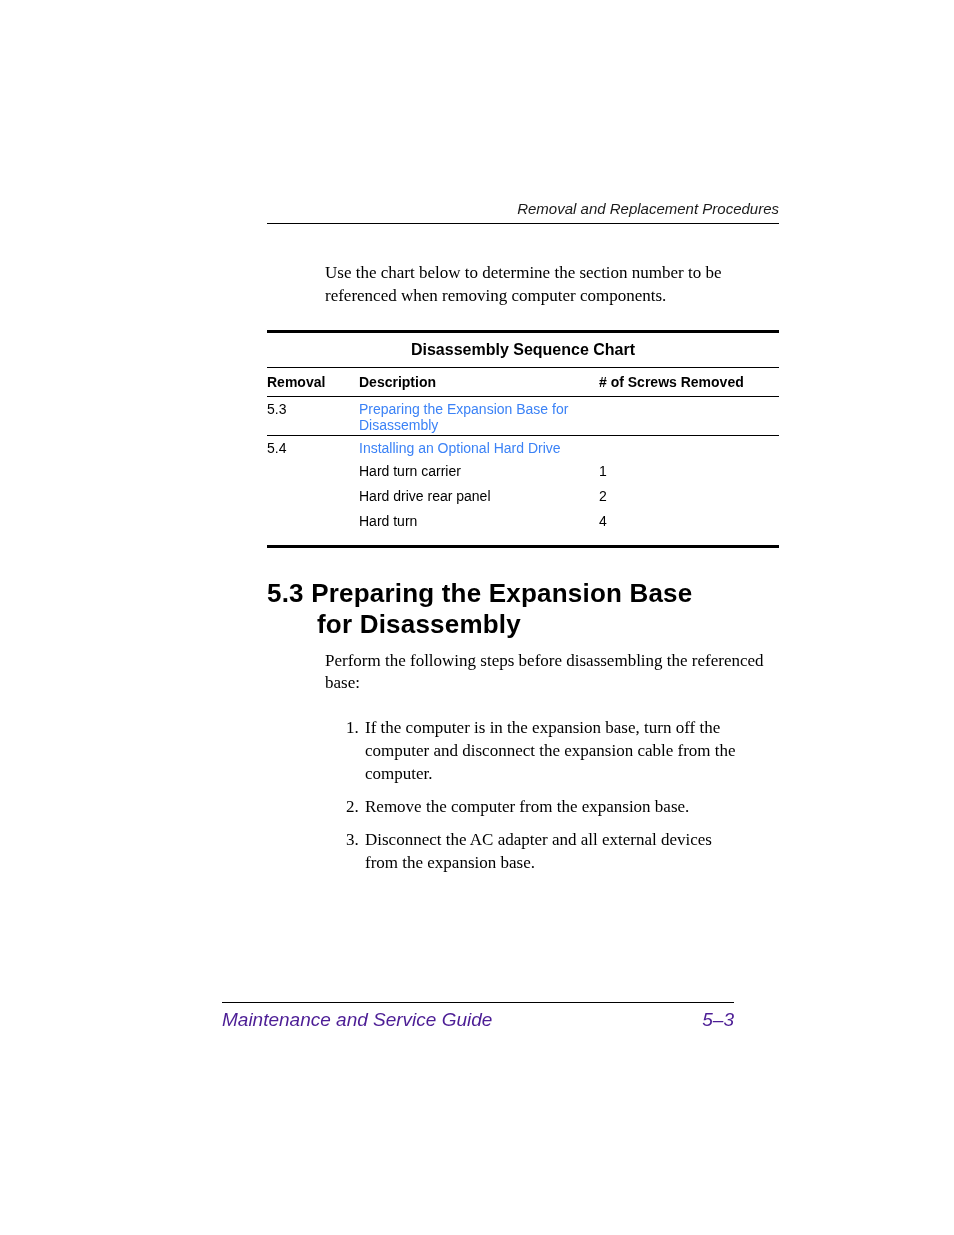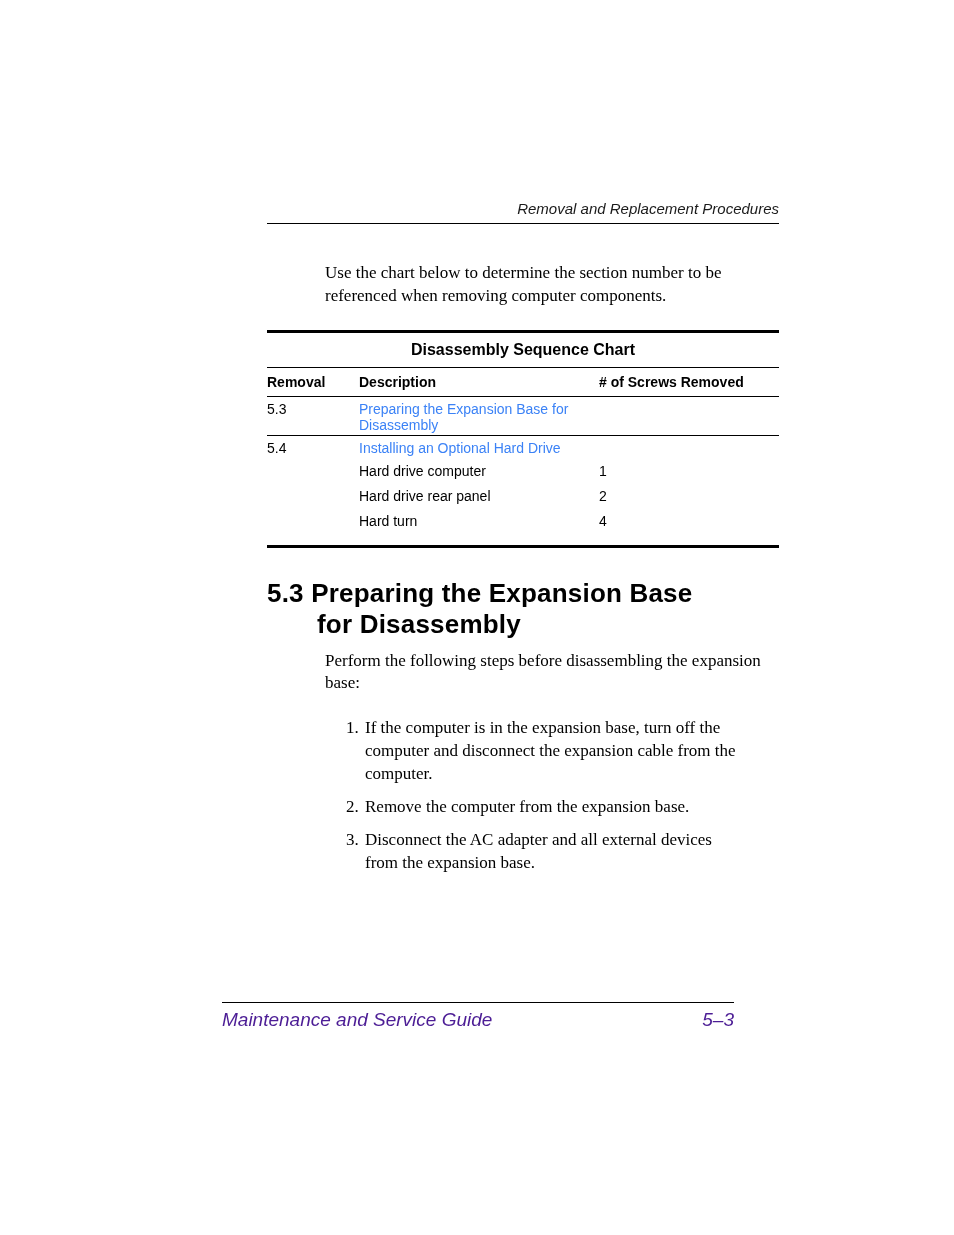--- a/index.html
+++ b/index.html
@@ -174,21 +174,21 @@
       <tbody>
         <tr>
           <td class="sec-col">5.4</td>
           <td class="desc-col">
             <span class="link">Installing an Optional Hard Drive</span>
           </td>
           <td class="screws-col"></td>
         </tr>
         <tr class="subline">
           <td class="sec-col"></td>
-          <td class="desc-col">Hard drive computer</td>
+          <td class="desc-col">Hard turn carrier</td>
           <td class="screws-col">1</td>
         </tr>
         <tr class="subline">
           <td class="sec-col"></td>
           <td class="desc-col">Hard drive rear panel</td>
           <td class="screws-col">2</td>
         </tr>
         <tr class="subline">
           <td class="sec-col"></td>
           <td class="desc-col">Hard turn</td>
@@ -199,21 +199,21 @@
           </tr>
       </tbody>
     </table>
     <hr class="thick-rule">
   </div>
 
   <h2 class="section-heading plus-sub">
     <span>5.3 Preparing the Expansion Base</span><br>
     <span class="heading-indent">for Disassembly</span>
   </h2>
-  <p class="intro">Perform the following steps before disassembling the expansion base:</p>
+  <p class="intro">Perform the following steps before disassembling the referenced base:</p>
 
   <ol class="steps">
     <li>If the computer is in the expansion base, turn off the computer and disconnect the expansion cable from the computer.</li>
     <li>Remove the computer from the expansion base.</li>
     <li>Disconnect the AC adapter and all external devices from the expansion base.</li>
   </ol>
 
 </div>
 
 <div class="footer">

